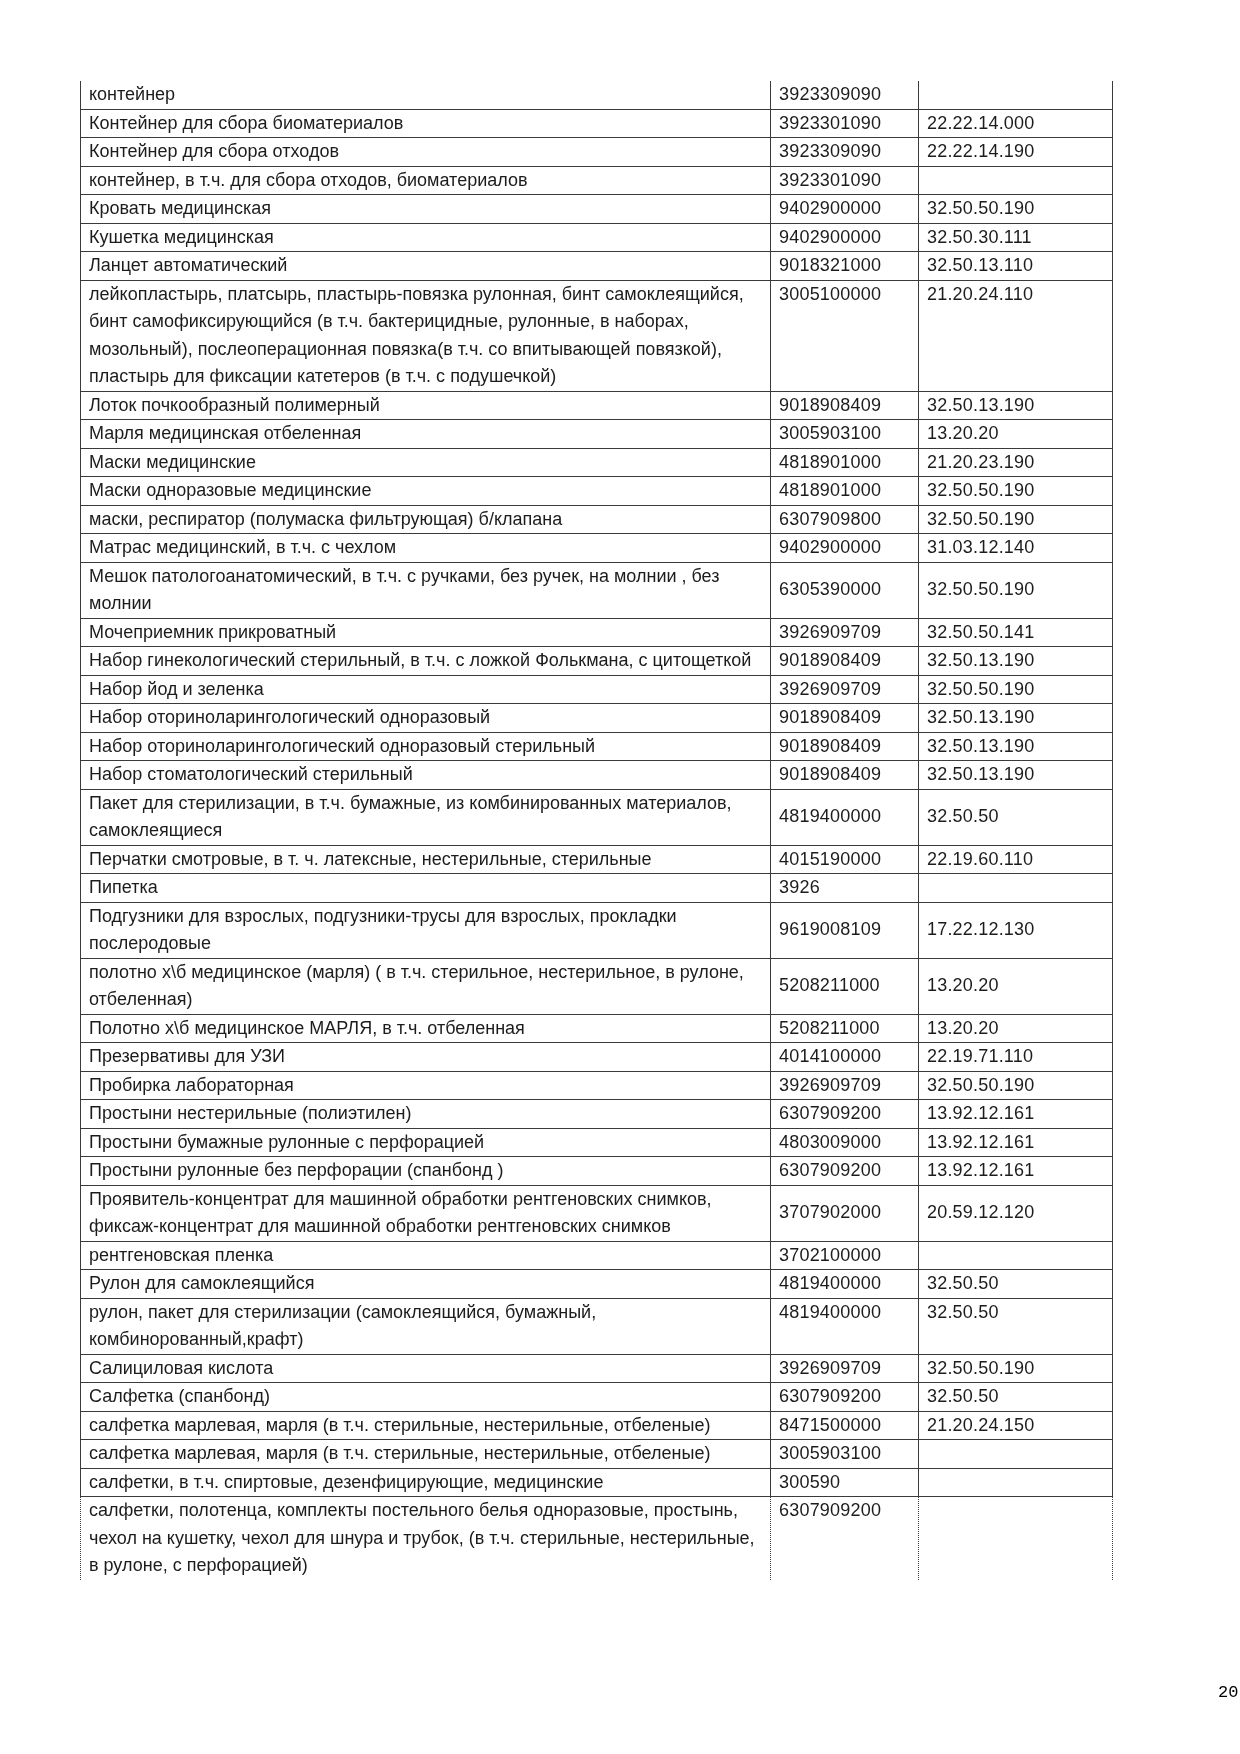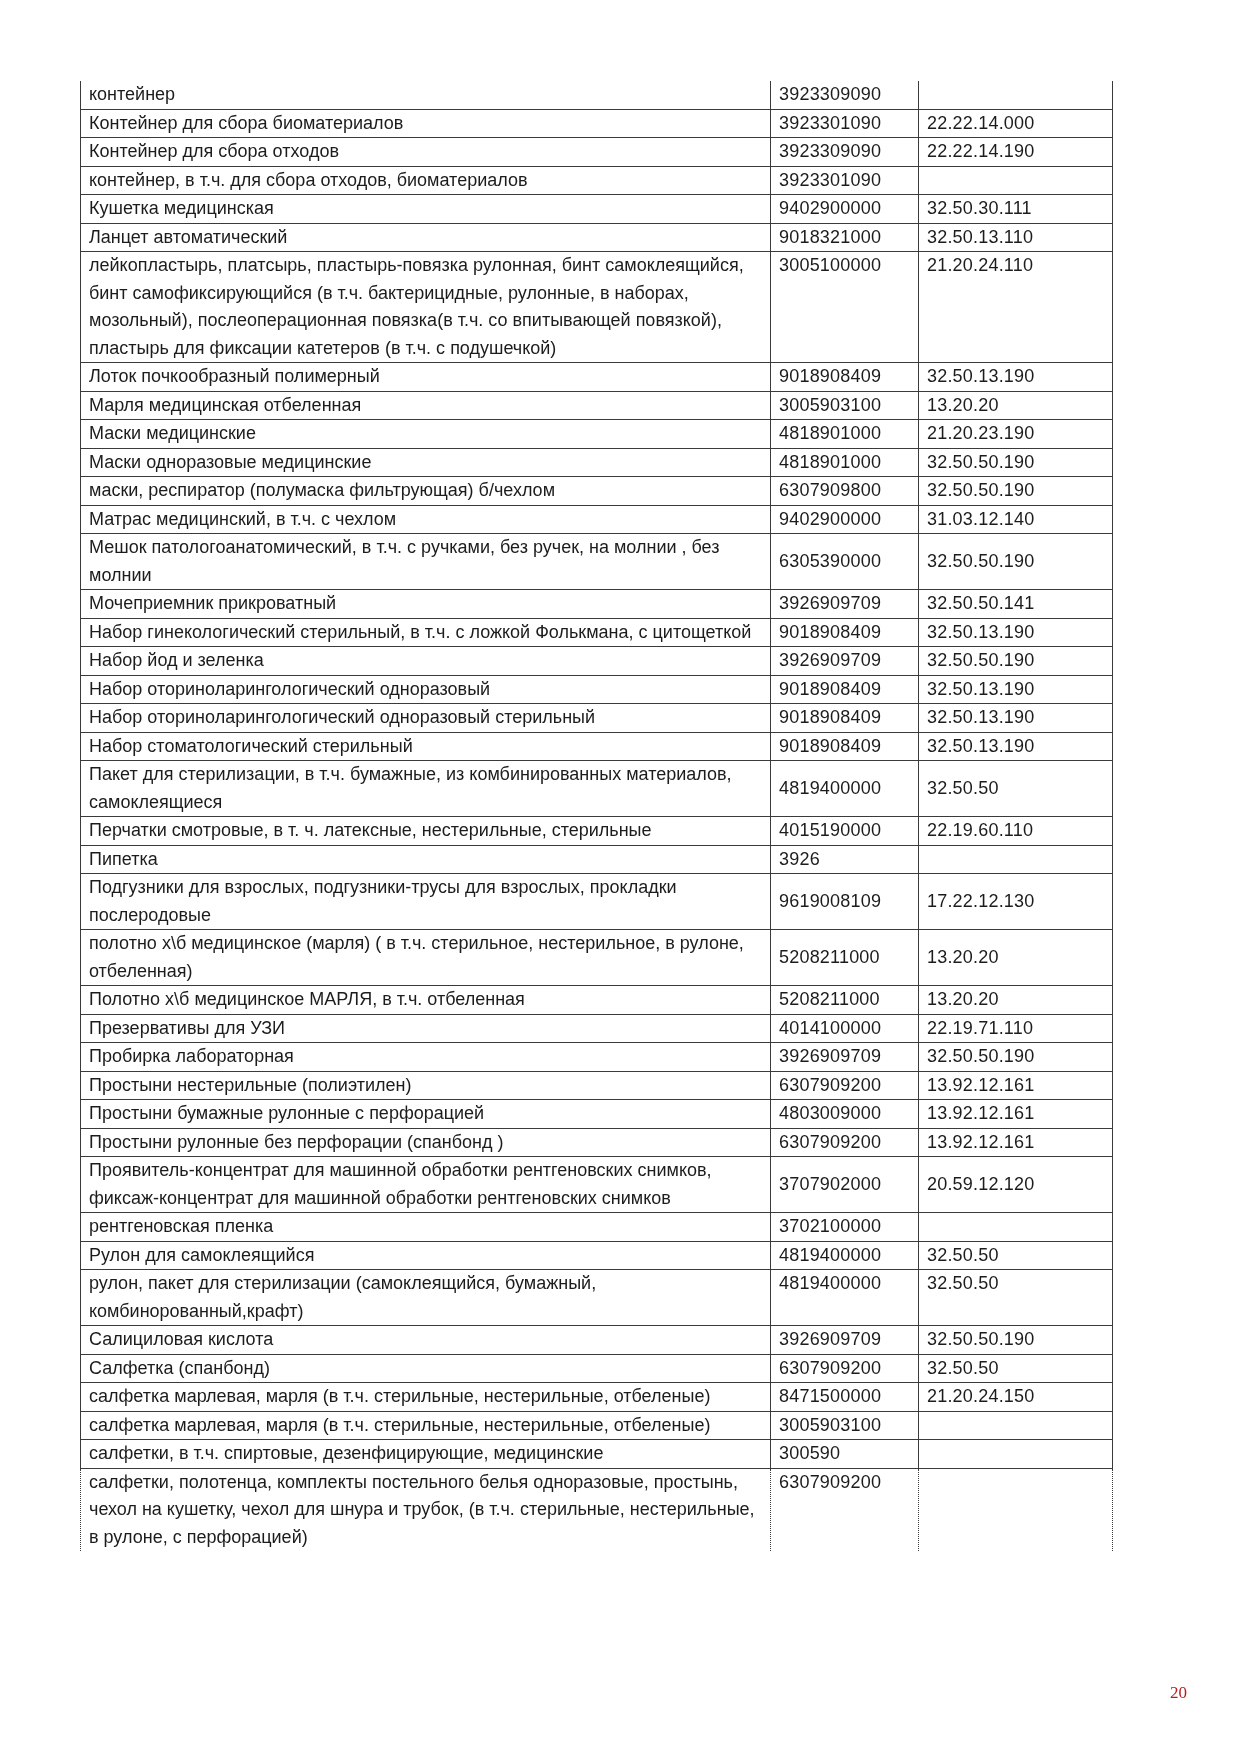--- a/index.html
+++ b/index.html
@@ -19,22 +19,22 @@
     padding: 0 6px 0 8px;
     vertical-align: top;
     overflow: hidden;
   }
   table.spec td.mid { vertical-align: middle; }
   table.spec tr:first-child td { border-top: none; }
   table.spec tr:last-child td { border-bottom: none; border-left-style: dotted; border-right-style: dotted; }
   table.spec tr:last-child td:first-child { border-left-style: dotted; }
   td.code, td.okpd { letter-spacing: 0.2px; }
   .page-number {
-    position: absolute; left: 1170px; top: 1683px;
-    font-family: Liberation Serif, serif; font-size: 17px; color: #b91c1c;
+    position: absolute; left: 1218px; top: 1683px;
+    font-family: Liberation Mono, monospace; font-size: 17px; color: #000000;
   }
 </style>
 </head>
 <body>
 
 <div class="page">
   <table class="spec">
     <colgroup>
         <col class="c1">
         <col class="c2">
@@ -55,20 +55,25 @@
           <td class="name">Контейнер для сбора отходов</td>
           <td class="code">3923309090</td>
           <td class="okpd">22.22.14.190</td>
         </tr>
         <tr>
           <td class="name">контейнер, в т.ч. для сбора отходов, биоматериалов</td>
           <td class="code">3923301090</td>
           <td class="okpd"></td>
         </tr>
         <tr>
+          <td class="name">Кровать медицинская</td>
+          <td class="code">9402900000</td>
+          <td class="okpd">32.50.50.190</td>
+        </tr>
+        <tr>
           <td class="name">Кушетка медицинская</td>
           <td class="code">9402900000</td>
           <td class="okpd">32.50.30.111</td>
         </tr>
         <tr>
           <td class="name">Ланцет автоматический</td>
           <td class="code">9018321000</td>
           <td class="okpd">32.50.13.110</td>
         </tr>
         <tr>
@@ -90,21 +95,21 @@
           <td class="name">Маски медицинские</td>
           <td class="code">4818901000</td>
           <td class="okpd">21.20.23.190</td>
         </tr>
         <tr>
           <td class="name">Маски одноразовые медицинские</td>
           <td class="code">4818901000</td>
           <td class="okpd">32.50.50.190</td>
         </tr>
         <tr>
-          <td class="name">маски, респиратор (полумаска фильтрующая)  б/чехлом</td>
+          <td class="name">маски, респиратор (полумаска фильтрующая)  б/клапана</td>
           <td class="code">6307909800</td>
           <td class="okpd">32.50.50.190</td>
         </tr>
         <tr>
           <td class="name">Матрас медицинский, в т.ч. с чехлом</td>
           <td class="code">9402900000</td>
           <td class="okpd">31.03.12.140</td>
         </tr>
         <tr>
           <td class="name">Мешок патологоанатомический, в т.ч. с ручками, без ручек, на молнии , без молнии</td>

